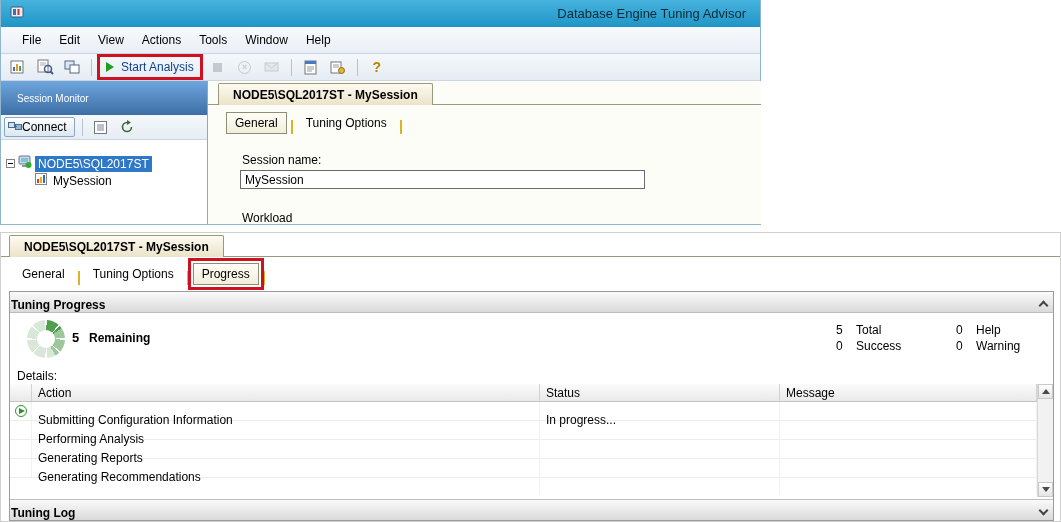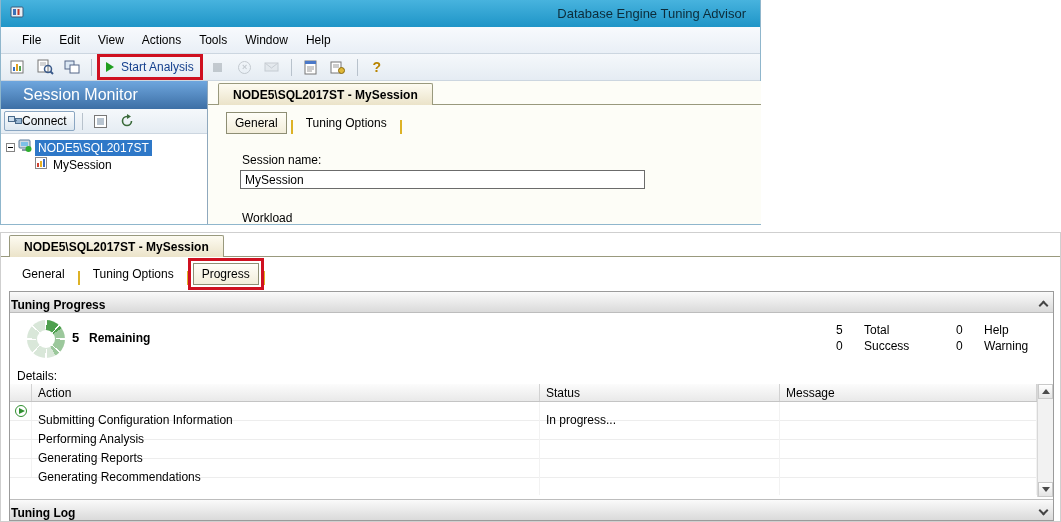--- a/index.html
+++ b/index.html
@@ -17,24 +17,24 @@
   .tool-btn.disabled{opacity:.45}
   .tool-sep{width:1px;height:17px;background:#b8c2cc;margin:0 3px;flex:0 0 auto}
   #start-analysis{display:flex;align-items:center;gap:7px;padding:3px 8px 3px 6px;color:#16418e;white-space:nowrap;flex:0 0 auto}
   .play-tri{width:0;height:0;border-left:8px solid #1f9e1f;border-top:5px solid transparent;border-bottom:5px solid transparent}
   .stop-sq{width:9px;height:9px;background:#8f979e}
   .cancel-circ{width:13px;height:13px;border:1px solid #8f979e;border-radius:50%;color:#8f979e;font-size:9px;line-height:11px;text-align:center;font-weight:bold}
   .help-q{color:#b88400;font-weight:bold;font-size:14px}
 
   
   #session-monitor{position:absolute;left:0;top:81px;width:207px;height:143px;background:#fff;border-right:1px solid #8fa8bd}
-  #sm-header{height:28px;background:linear-gradient(#6ea6de,#3d6fa5);color:#fff;font-size:16px;display:flex;align-items:center;padding-left:22px}
+  #sm-header{height:34px;background:linear-gradient(#6ea6de,#3d6fa5);color:#fff;font-size:10px;display:flex;align-items:center;padding-left:16px}
   #sm-toolbar{height:25px;background:linear-gradient(#f5f8fb,#e5ecf3);border-bottom:1px solid #ccd6e0;display:flex;align-items:center;padding-left:3px;gap:4px}
   #connect-button{display:flex;align-items:center;height:20px;padding:0 7px 0 3px;border:1px solid #8aa6c2;background:linear-gradient(#fefefe,#dce7f0);border-radius:2px}
-  #sm-tree{padding:5px 0 0 3px}
+  #sm-tree{padding:15px 0 0 3px}
   .tree-row{display:flex;align-items:center;height:17px;gap:3px;white-space:nowrap}
   .tree-row.child{padding-left:31px}
   .expand-box{width:9px;height:9px;border:1px solid #848484;background:#fff;position:relative;flex:0 0 auto;margin-left:2px}
   .expand-box::after{content:"";position:absolute;left:1px;right:1px;top:3px;border-top:1px solid #000}
   .tree-label{padding:1px 3px}
   .tree-label.selected{background:#2e78c8;color:#fff}
 
   
   .doc-tab{position:absolute;height:22px;padding:4px 14px 0;background:linear-gradient(#fdfbf1,#ebe3c9);border:1px solid #99997d;border-bottom:none;border-radius:2px 2px 0 0;font-weight:bold;white-space:nowrap;z-index:2}
   .doc-rule{position:absolute;left:0;right:0;border-top:1px solid #99997d;z-index:1}
@@ -64,21 +64,21 @@
     background:repeating-conic-gradient(from -3deg,#fff 0 5deg,transparent 5deg 45deg),
                conic-gradient(#4ea04e 0 55deg,#9cc89c 55deg 150deg,#d9e7d9 150deg 360deg)}
   #donut::after{content:"";position:absolute;top:10px;left:10px;right:10px;bottom:10px;border-radius:50%;background:#fff}
   #remaining-value{position:absolute;left:62px;top:17px;font-weight:bold;font-size:13px}
   #remaining-label{position:absolute;left:79px;top:18px;font-weight:bold}
   .stats-col{position:absolute;top:9px;display:flex;flex-direction:column}
   #stats-col-1{left:826px;width:110px}
   #stats-col-2{left:946px;width:110px}
   .stat-line{display:flex;height:16px;align-items:center}
   .stat-value{width:13px}
-  .stat-label{margin-left:15px}
+  .stat-label{margin-left:7px}
 
   #details-label{position:absolute;left:7px;top:77px}
   #details-table{position:absolute;left:0;top:92px;width:1043px;background:#fff}
   .thead{display:flex;height:18px;background:linear-gradient(#fcfcfc,#e9e9e9);border-bottom:1px solid #c4c4c4}
   .th{display:flex;align-items:center;padding:0 6px;border-right:1px solid #d2d2d2;white-space:nowrap}
   .c-ind{width:22px;flex:0 0 auto}
   .c-action{width:508px;flex:0 0 auto}
   .c-status{width:240px;flex:0 0 auto}
   .c-message{width:257px;flex:0 0 auto}
   .trow{display:flex;height:19px;border-bottom:1px solid #ededed;background:#fff}

